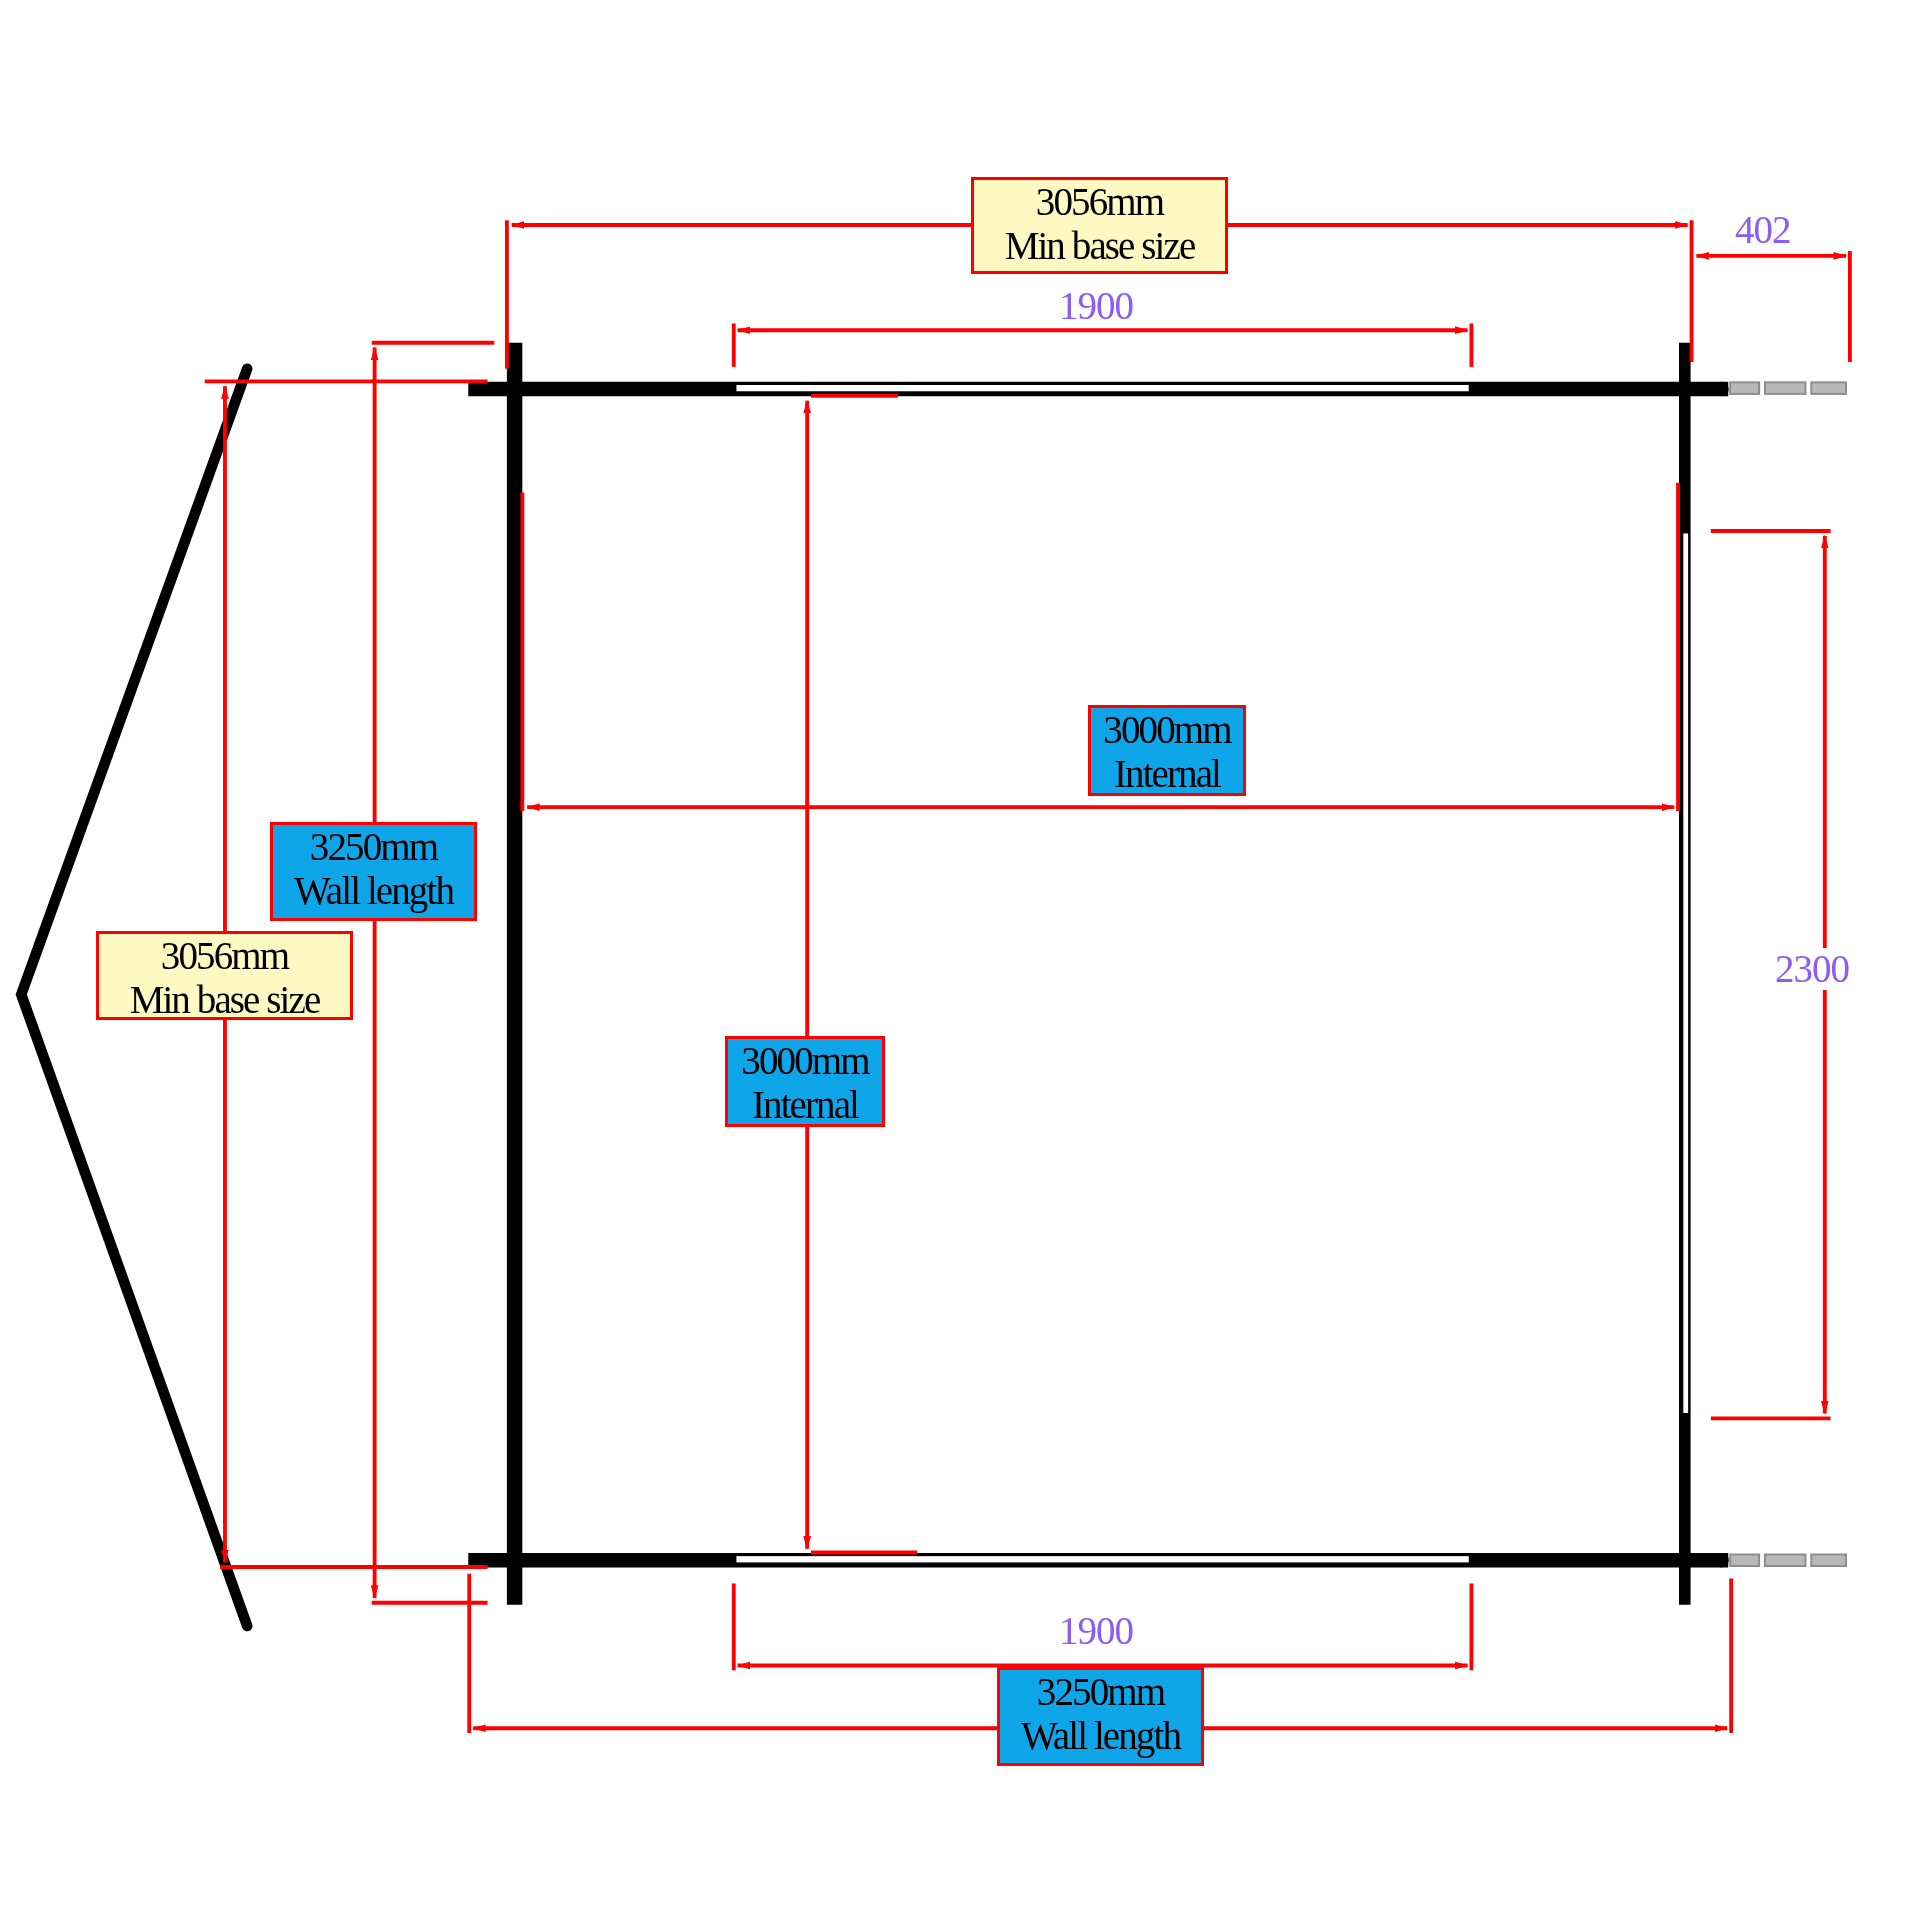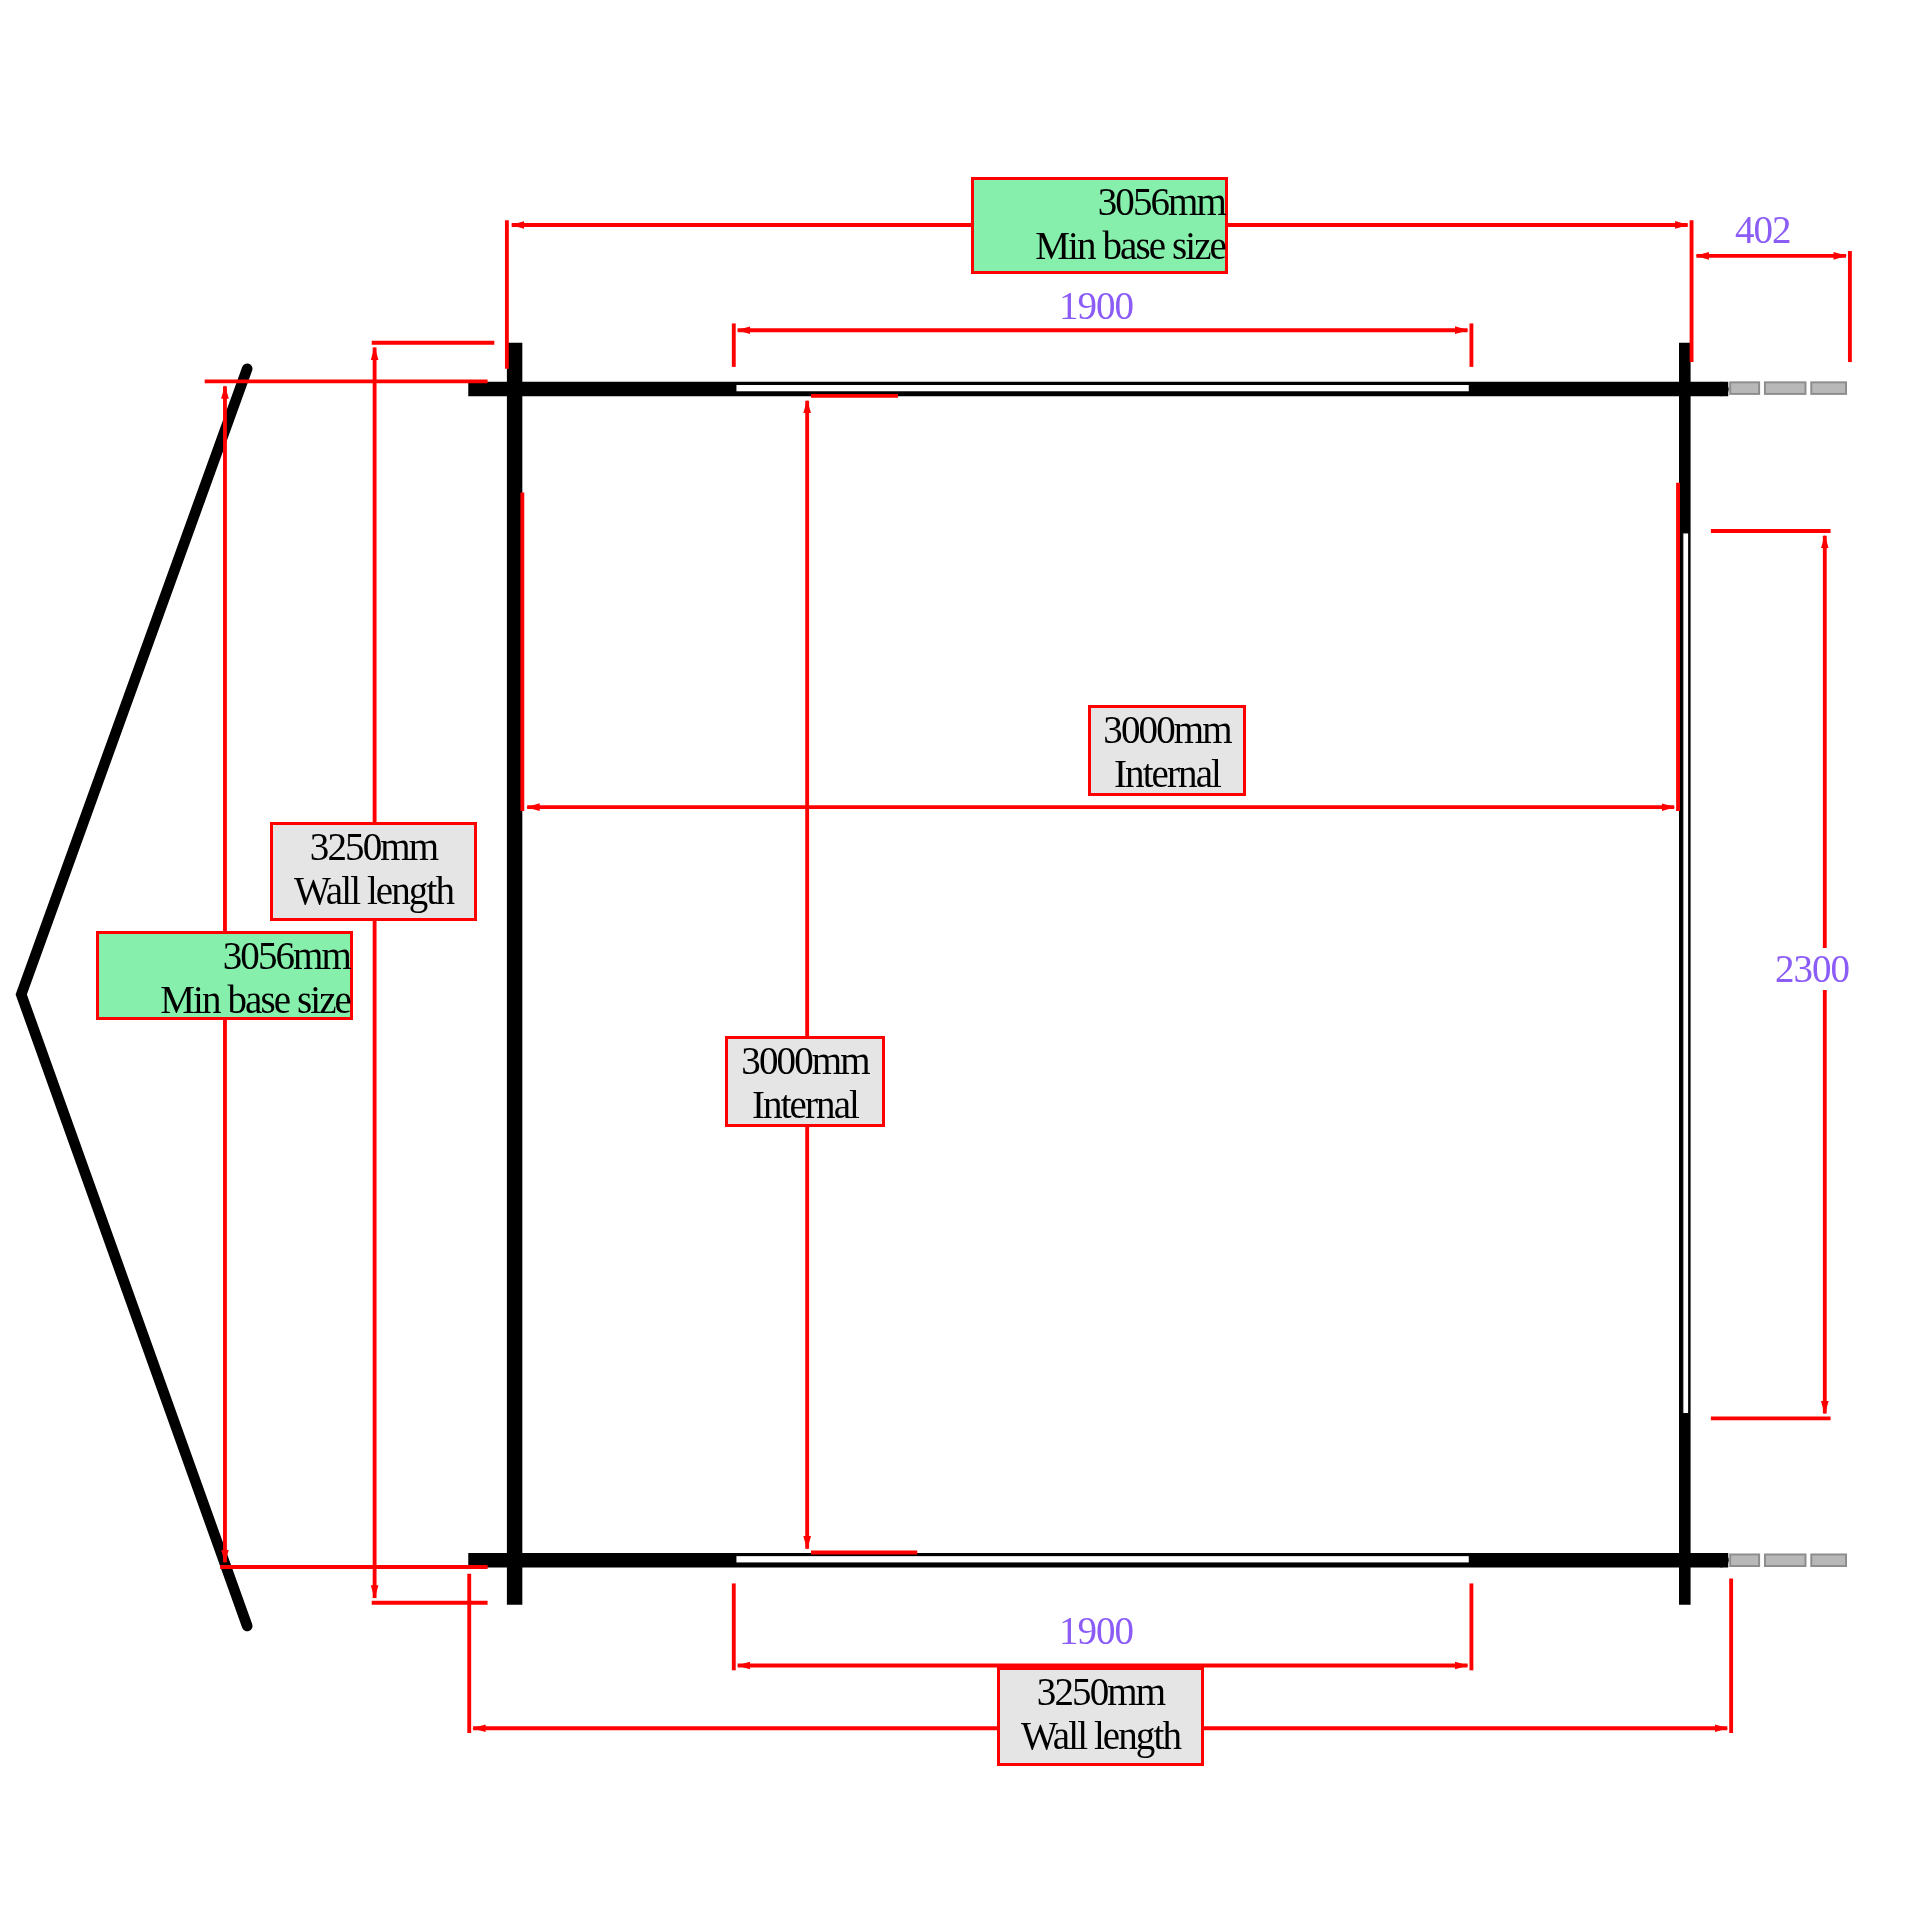--- a/index.html
+++ b/index.html
@@ -1,23 +1,23 @@
 <!DOCTYPE html>
 <html><head>
 <meta charset="utf-8">
 <style>
   html, body { margin:0; padding:0; background:#ffffff; }
   body { width:1931px; height:1931px; position:relative; overflow:hidden;
          font-family:"Liberation Serif", "DejaVu Serif", serif; }
   svg#plan { position:absolute; left:0; top:0; }
   .lbl { position:absolute; box-sizing:border-box; border:3.9px solid #ff0000;
-         background:#e5e5e5; color:#000; text-align:center;
+         background:#0ea5e9; color:#000; text-align:center;
          font-family:"Liberation Serif", "DejaVu Serif", serif;
          font-size:39px; line-height:44px; letter-spacing:-1.9px; padding-top:0; }
-  .lbl.yellow { background:#86efac;text-align:right; }
+  .lbl.yellow { background:#fef9c3; }
   .lbl span { display:block; white-space:nowrap; }
   .dimtxt { position:absolute; color:#8b5cf6;
             font-family:"Liberation Serif", "DejaVu Serif", serif;
             font-size:39px; line-height:42px; letter-spacing:-1px; white-space:nowrap; }
   .dimtxt.bg { background:#ffffff; }
 </style>
 </head>
 <body>
 
 <svg id="plan" width="1931" height="1931" viewBox="0 0 2000 2000">

